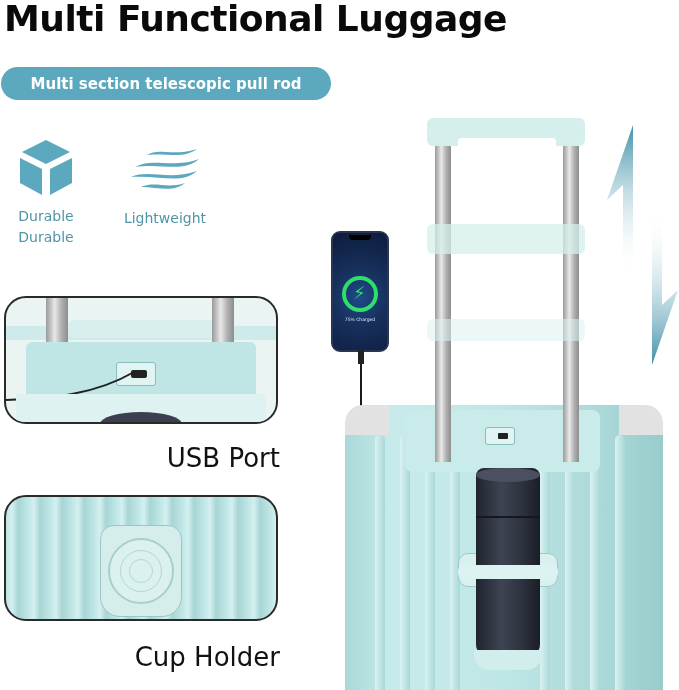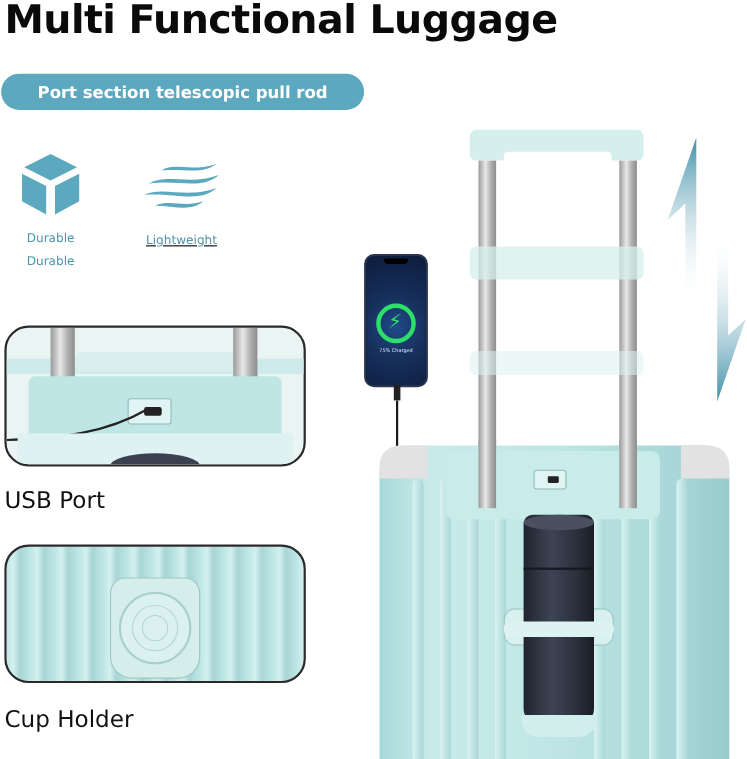--- a/index.html
+++ b/index.html
@@ -5,55 +5,55 @@
   * { box-sizing: border-box; margin: 0; padding: 0; }
   html, body { width: 679px; height: 690px; background: #ffffff; overflow: hidden; }
   body { position: relative; font-family: "DejaVu Sans", "Liberation Sans", sans-serif; }
   .abs { position: absolute; }
 
   .title { left: 4px; top: -2px; font-size: 36px; font-weight: bold; color: #0a0a0a; letter-spacing: -0.5px; white-space: nowrap; }
 
   .pill { left: 1px; top: 67px; width: 330px; height: 33px; border-radius: 17px; background: #5ba8bf; color: #fff;
           font-size: 15px; font-weight: bold; display: flex; align-items: center; justify-content: center; }
 
-  .feat-label { color: #4f95a8; font-size: 11px; text-align: center; line-height: 21px; }
+  .feat-label { color: #4f95a8; font-size: 14px; text-align: center; line-height: 21px; }
 
   .detail-box { border: 2px solid #2a2a2a; border-radius: 22px; overflow: hidden; background: #cbe8e8; }
-  .caption { font-size: 21px; color: #111; text-align: left; width: 276px; }
+  .caption { font-size: 26px; color: #111; text-align: right; width: 276px; }
 
   
   .lug-body { left: 345px; top: 405px; width: 318px; height: 290px; border-radius: 24px 24px 0 0;
     background: linear-gradient(90deg, #a9d8d9 0%, #c7ebea 15%, #bfe6e6 50%, #a8d6d6 85%, #98cccc 100%); }
   .rib { position: absolute; top: 30px; bottom: 0; width: 10px; border-radius: 6px;
     background: linear-gradient(90deg, #d9f3f2, #a9d7d7); }
   .rod { background: linear-gradient(90deg, #9a9a9a, #e8e8e8 40%, #b0b0b0 70%, #8d8d8d); }
   .handle { background: #d6f0ee; border-radius: 6px; }
 </style>
 </head>
 <body>
 
 <div class="abs title">Multi Functional Luggage</div>
 
 <div class="abs pill">
-  <span>Port section telescopic pull rod</span>
+  <span>Multi section telescopic pull rod</span>
 </div>
 
 <div class="abs" style="left:4px; top:138px; width:84px;">
   <svg width="56" height="60" viewBox="0 0 56 60" style="display:block; margin:0 auto;">
     <polygon points="28,2 52,14 28,26 4,14" fill="#5ba8bf"></polygon>
     <polygon points="2,20 24,31 24,57 2,45" fill="#5ba8bf"></polygon>
     <polygon points="54,20 32,31 32,57 54,45" fill="#5ba8bf"></polygon>
   </svg>
   <div class="feat-label" style="margin-top:8px;">
     <div>Durable</div>
     <div>Durable</div>
   </div>
 </div>
 
-<div class="abs" style="left:106px; top:145px; width:118px;text-decoration:underline;">
+<div class="abs" style="left:106px; top:145px; width:118px;">
   <svg width="76" height="48" viewBox="0 0 76 48" style="display:block; margin:0 auto;">
     <path d="M20 10 C32 2, 44 12, 70 4 C56 14, 42 8, 20 10 Z" fill="#5ba8bf"></path>
     <path d="M8 22 C26 12, 44 24, 72 14 C56 28, 36 18, 8 22 Z" fill="#5ba8bf"></path>
     <path d="M4 32 C22 24, 42 36, 70 26 C54 40, 34 30, 4 32 Z" fill="#5ba8bf"></path>
     <path d="M14 42 C28 36, 40 44, 58 38 C46 48, 32 42, 14 42 Z" fill="#5ba8bf"></path>
   </svg>
   <div class="feat-label" style="margin-top:15px;">
     <div>Lightweight</div>
   </div>
 </div>

